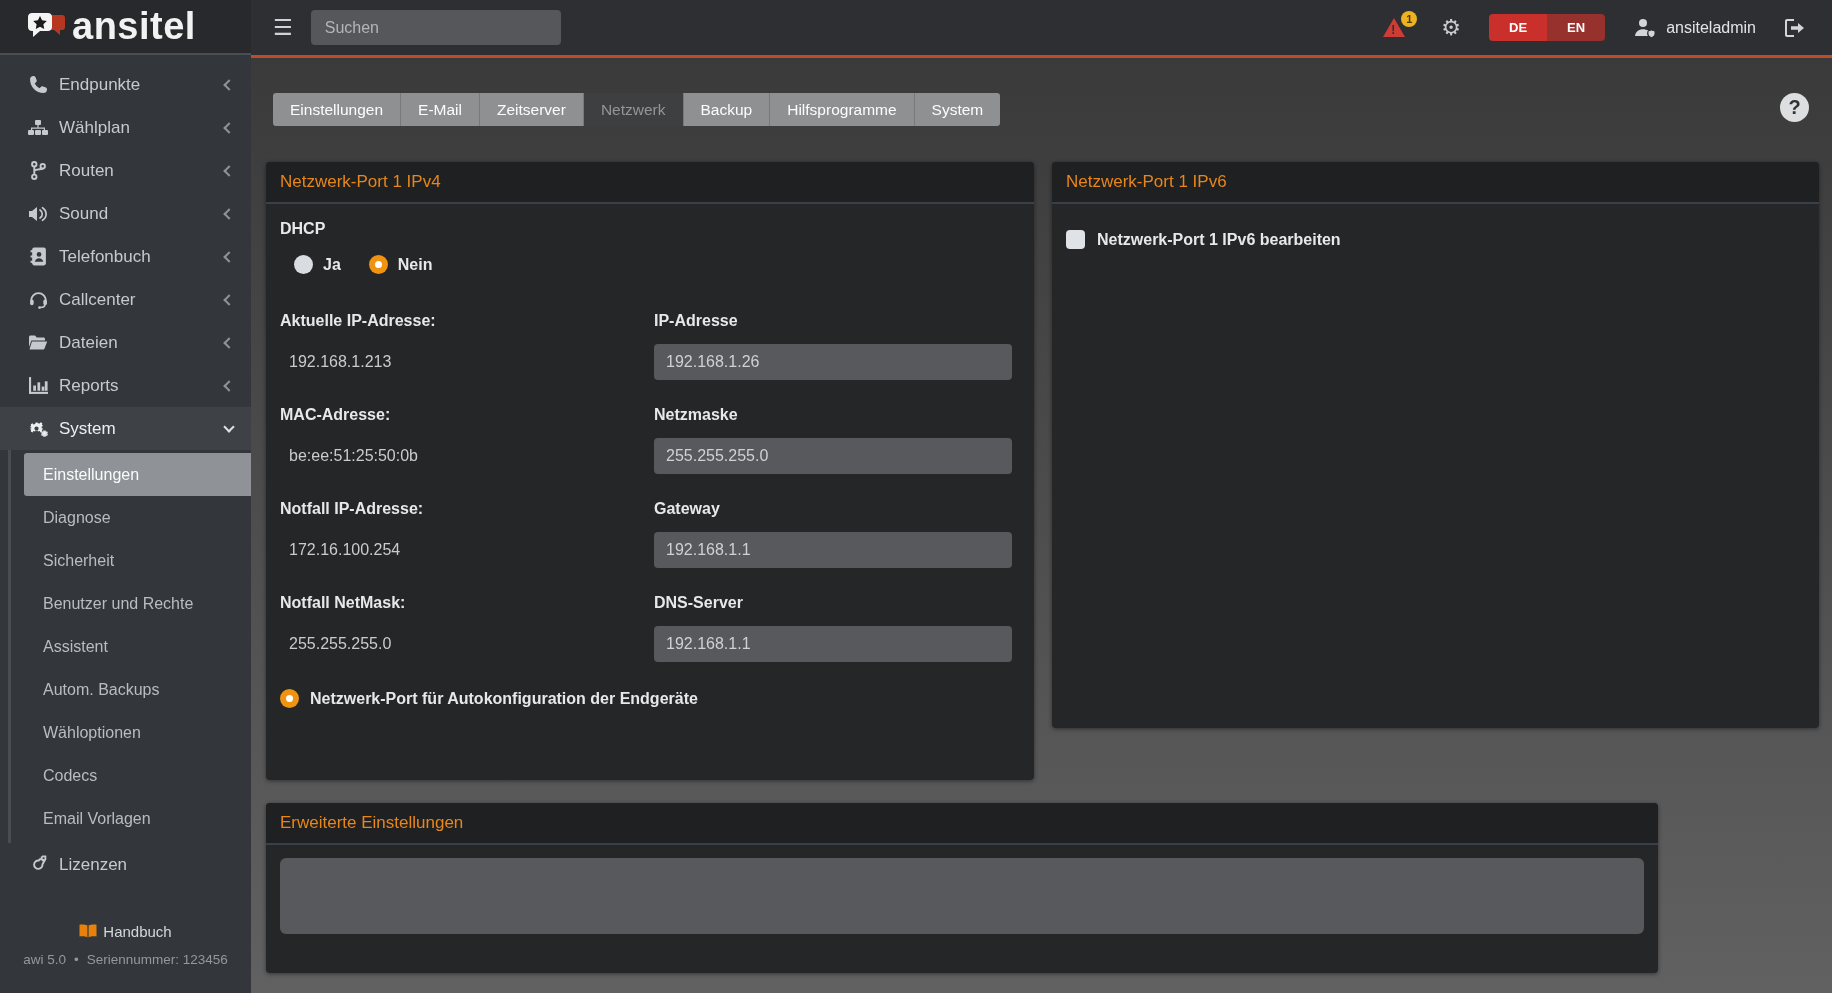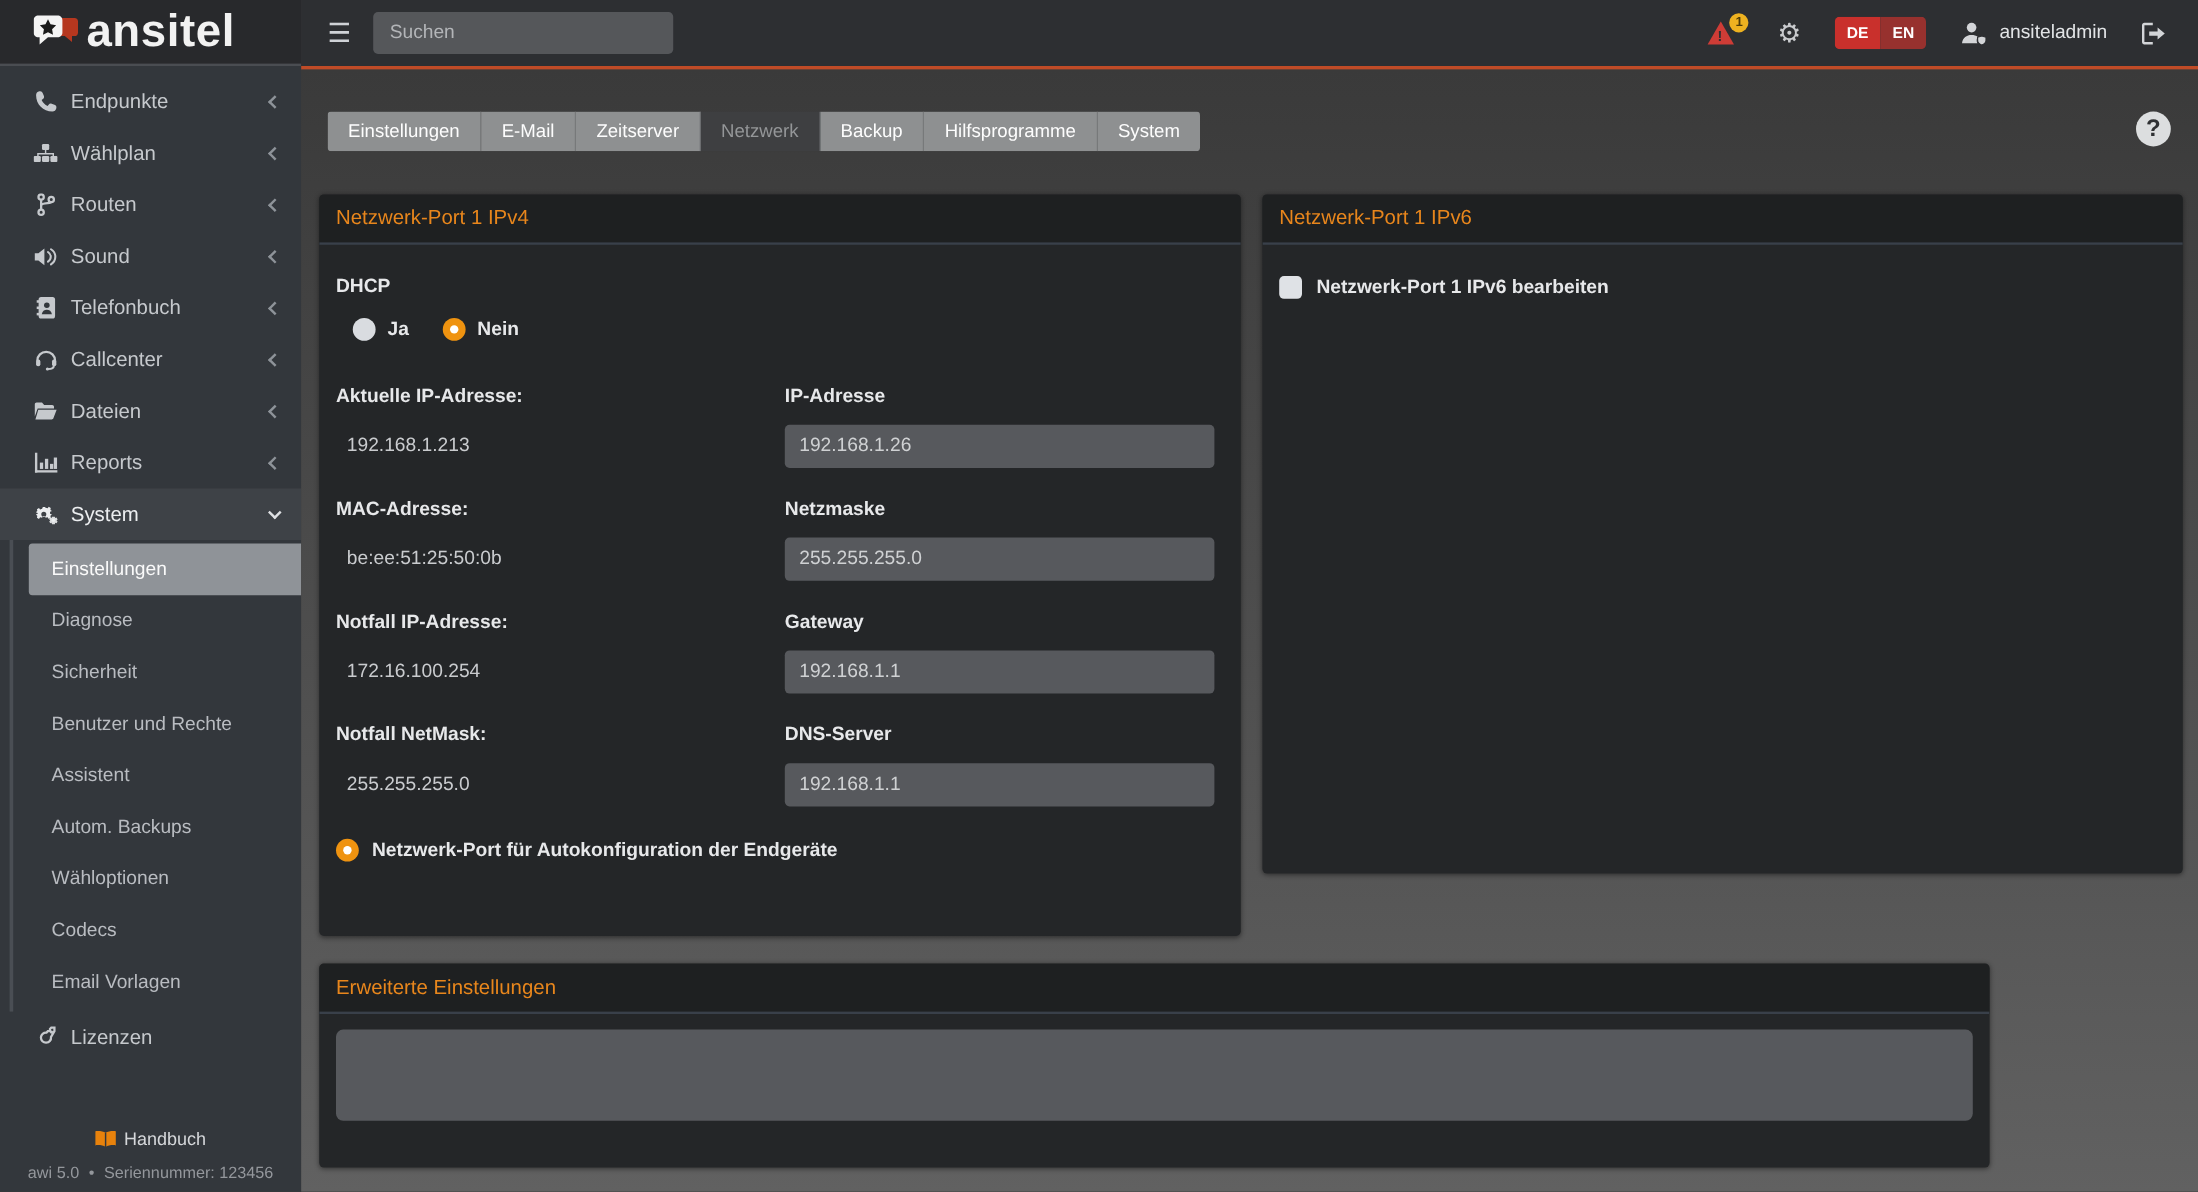--- a/index.html
+++ b/index.html
@@ -19,21 +19,21 @@
   .warn-wrap { position:relative; width:30px; height:26px; cursor:pointer; }
   .warn-tri { position:absolute; left:0; top:3px; width:0; height:0;
     border-left:11px solid transparent; border-right:11px solid transparent;
     border-bottom:19px solid #ce3c36; }
   .warn-ex { position:absolute; left:8px; top:8px; color:#2d2f32; font-size:12px; font-weight:bold; }
   .warn-badge { position:absolute; right:-4px; top:-4px; width:16px; height:16px; border-radius:50%;
     background:#eeb220; color:#4e3c08; font-size:11px; font-weight:bold;
     display:flex; align-items:center; justify-content:center; }
   .gear { color:#c9cbce; font-size:22px; cursor:pointer; }
   .lang { display:flex; border-radius:4px; overflow:hidden; cursor:pointer; }
-  .lang span { font-size:13px; color:#fff; padding:6px 10px; font-weight:bold; }
+  .lang span { font-size:13px; color:#fff; padding:6px 20px; font-weight:bold; }
   .lang .de { background:#c9302c; }
   .lang .en { background:#97312e; }
   .user { display:flex; align-items:center; gap:9px; color:#e2e4e6; font-size:16px; cursor:pointer; }
   .logout { cursor:pointer; display:flex; }
 
   
   .sidebar { position:absolute; left:0; top:0; width:251px; height:993px; background:#33373c; }
   .logo-area { height:55px; background:#28292c; display:flex; align-items:center; padding-left:28px;
     border-bottom:2px solid #4a4d52; cursor:pointer; }
   .logo-text { color:#f2f2f2; font-size:38px; font-weight:bold; letter-spacing:.5px; margin-left:6px; }
@@ -45,21 +45,21 @@
   .chev-l { width:8px; height:8px; border-left:2px solid #8e9399; border-bottom:2px solid #8e9399;
     transform:rotate(45deg); }
   .chev-d { width:8px; height:8px; border-right:2px solid #dfe1e4; border-bottom:2px solid #dfe1e4;
     transform:rotate(45deg); margin-top:-4px; }
   .nav-item.active-parent { background:#3e4247; color:#eceef0; }
   .submenu { margin-left:8px; border-left:3px solid #4a4e54; padding:3px 0; }
   .sub-item { height:43px; display:flex; align-items:center; padding-left:32px; color:#b9bcc1;
     font-size:16px; cursor:pointer; }
   .sub-item.selected { background:#8f9398; color:#fafafa; margin-left:13px; padding-left:19px;
     border-radius:3px 0 0 3px; }
-  .side-footer { position:absolute; bottom:8px; left:0; width:100%; text-align:center; }
+  .side-footer { position:absolute; bottom:26px; left:0; width:100%; text-align:center; }
   .handbuch { display:inline-flex; align-items:center; gap:6px; color:#d5d7da; font-size:15px;
     cursor:pointer; margin-bottom:12px; }
   .version-row { color:#94979c; font-size:13.5px; display:flex; justify-content:center; gap:8px; }
 
   
   .content { position:absolute; left:251px; top:58px; right:0; bottom:0;
     background:linear-gradient(#3a3a3a,#616161); padding:35px 13px 0 15px; overflow:hidden; }
   .tabs-row { display:flex; align-items:flex-start; }
   .tabs { display:flex; margin-left:7px; border-radius:3px; overflow:hidden; }
   .tab { height:33px; display:flex; align-items:center; padding:0 17px; background:#8e9091;
@@ -333,21 +333,21 @@
     <div class="help">?</div>
   </div>
 
   <div class="panels-row">
 
     <div class="panel panel-ipv4">
       <div class="panel-header">
         <span class="panel-title">Netzwerk-Port 1 IPv4</span>
       </div>
       <div class="panel-body">
-        <div class="b-label" style="margin-top:10px;">DHCP</div>
+        <div class="b-label" style="">DHCP</div>
         <div class="radio-row">
           <span class="radio"></span>
           <span class="radio-lbl">Ja</span>
           <span class="radio on"></span>
           <span class="radio-lbl">Nein</span>
         </div>
 
         <div class="form-grid">
           <div>
             <div class="b-label cell-label">Aktuelle IP-Adresse:</div>

